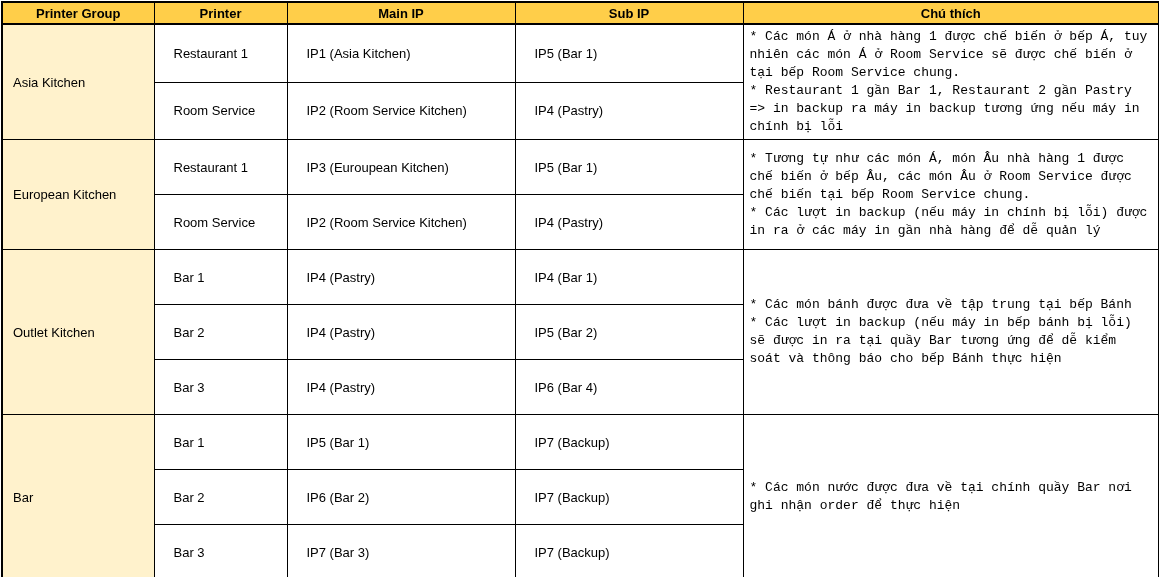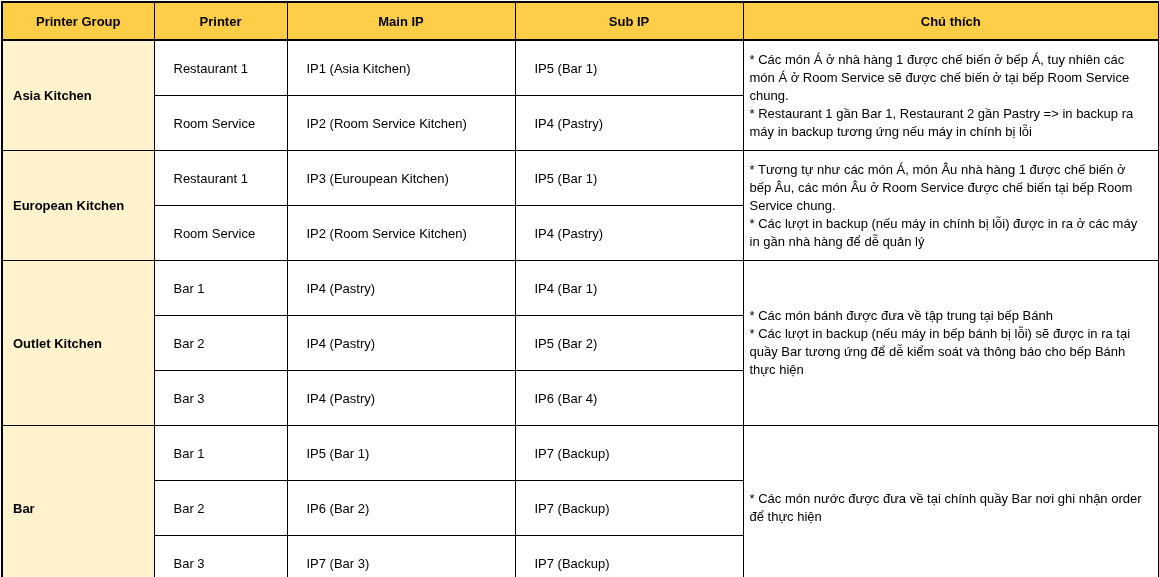--- a/index.html
+++ b/index.html
@@ -22,48 +22,49 @@
     border:2px solid var(--border-color);
   }
   thead th{
     background:var(--header-bg);
     border:1px solid var(--border-color);
     border-bottom:2px solid var(--border-color);
     font-size:13px;
     font-weight:bold;
     text-align:center;
     height:20px;
-    padding:8px 4px;
+    padding:0 4px;
   }
   tbody td{
     border:1px solid var(--border-color);
     font-size:13px;
     vertical-align:middle;
     background:#ffffff;
   }
   tbody td.cell{
     height:54px;
     padding:0 6px 0 19px;
     white-space:nowrap;
     overflow:hidden;
   }
   tbody td.cell.dotted{
     border-bottom:1px dotted var(--border-color);
   }
   tbody td.group{
     background:var(--group-bg);
-    font-weight:bold;
+    font-weight:normal;
     padding:0 6px 0 10px;
   }
   tbody td.note{
     padding:3px 8px 3px 6px;
     line-height:18px;
   }
   tbody td.note div{
     margin:0;
+    font-family:Liberation Mono, monospace;
   }
 </style>
 </head>
 <body>
 
 <table class="printer-table">
   <colgroup>
     <col style="width:152px">
     <col style="width:133px">
     <col style="width:228px">

